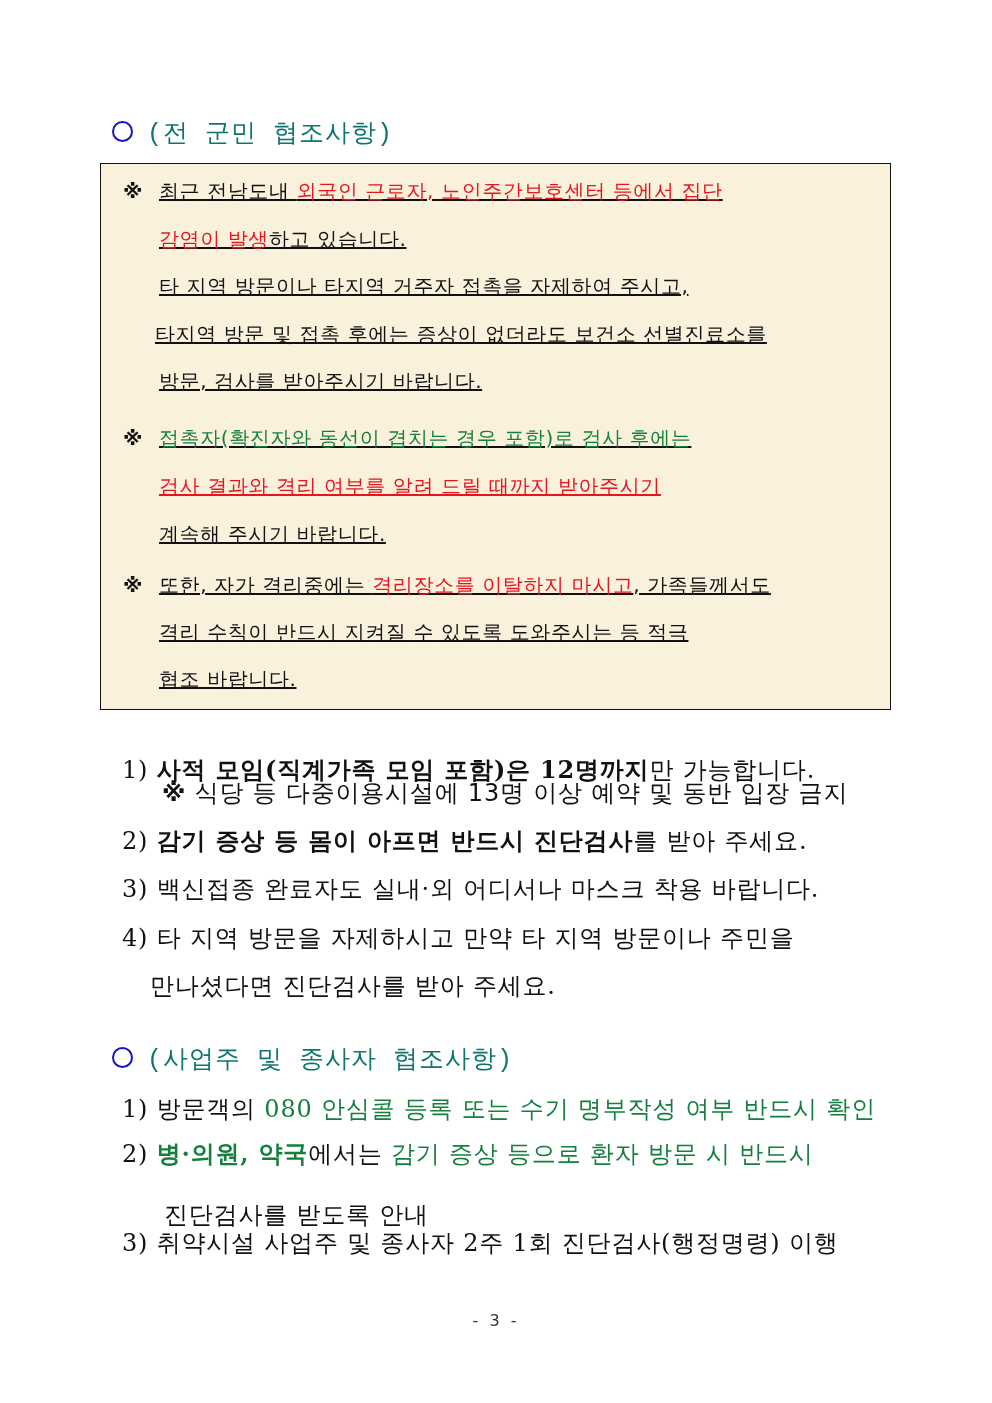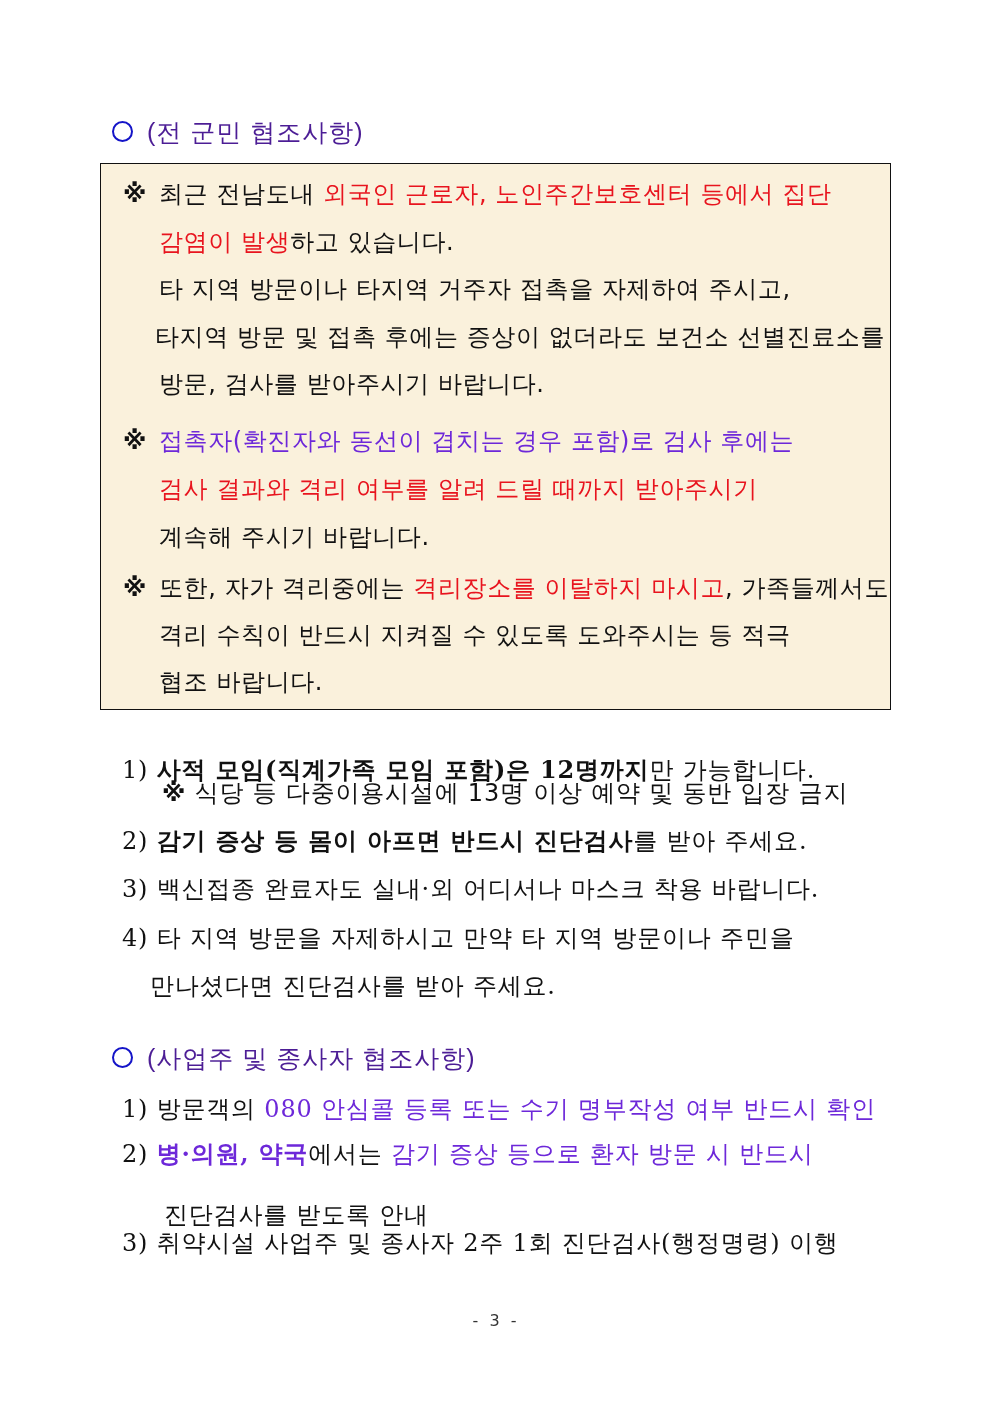--- a/index.html
+++ b/index.html
@@ -15,23 +15,23 @@
       color: #111111;
     }
     .page {
       position: absolute;
       left: 0; top: 0;
       width: 992px; height: 1403px;
     }
     .section-heading {
       position: absolute;
       left: 112px;
-      font-family: Liberation Sans, sans-serif;
+      font-family: Liberation Mono, monospace;
       font-size: 25px;
-      color: #4c1d95;
+      color: #0f766e;
       white-space: nowrap;
       letter-spacing: 1px;
     }
     .section-heading .bullet {
       display: inline-block;
       width: 17px; height: 17px;
       border: 2.5px solid #1414c8;
       border-radius: 50%;
       vertical-align: middle;
       margin-right: 14px;
@@ -44,33 +44,34 @@
       top: 163px;
       width: 791px;
       height: 547px;
       background: #faf1dc;
       border: 1.5px solid #111111;
       box-sizing: border-box;
     }
     .box-line {
       position: absolute;
       font-family: "DejaVu Sans", "Liberation Sans", sans-serif;
-      font-size: 24px;
+      font-size: 20px;
       white-space: nowrap;
       color: #111111;
       letter-spacing: 0.6px;
+      text-decoration: underline;
     }
     .ref-mark {
       font-family: "DejaVu Sans", sans-serif;
       font-weight: bold;
       display: inline-block;
       width: 36px;
     }
     .red { color: #e8141e; }
-    .blue { color: #6d28d9; }
+    .blue { color: #15803d; }
     .bold { font-weight: bold; }
     .list-line {
       position: absolute;
       font-family: "DejaVu Serif", "Liberation Serif", serif;
       font-size: 24px;
       white-space: nowrap;
       color: #111111;
       letter-spacing: 0.8px;
     }
     .list-line .sans {

